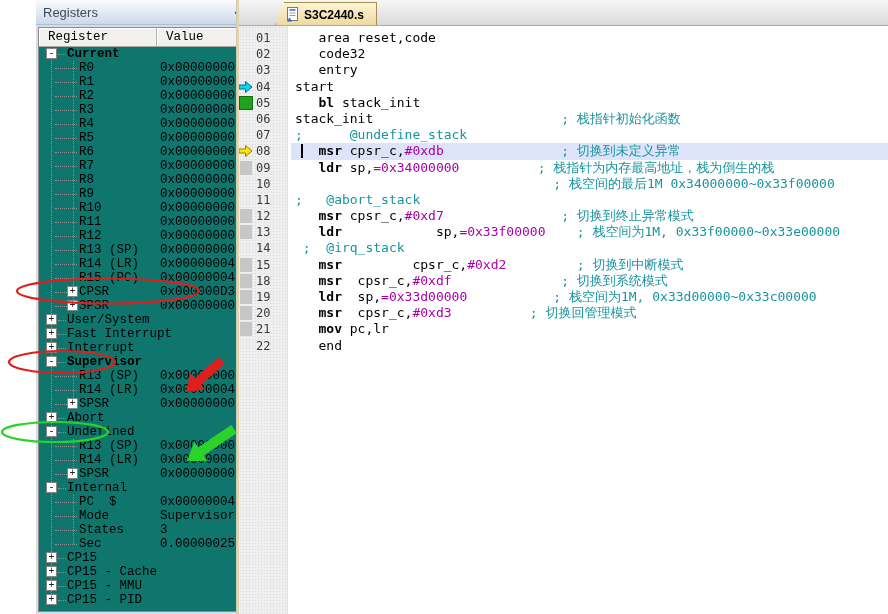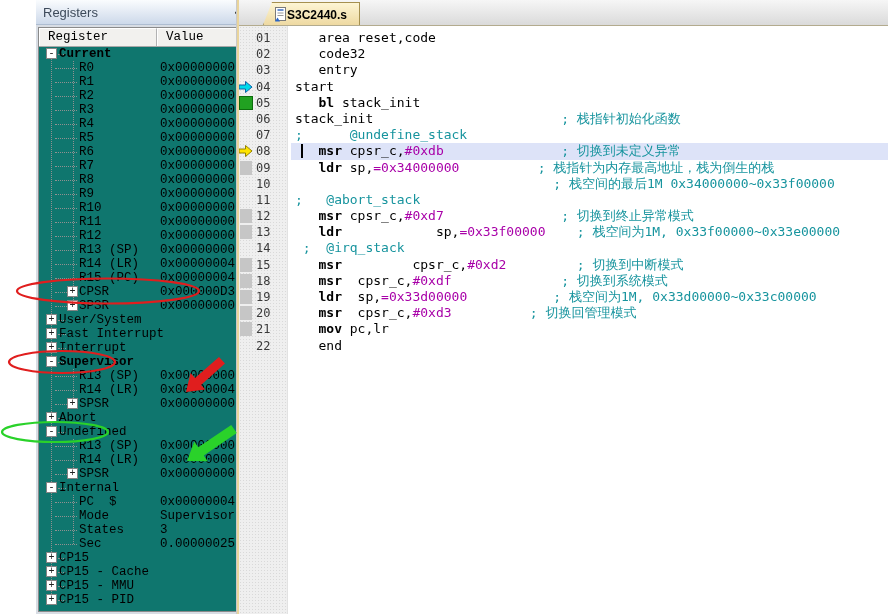--- a/index.html
+++ b/index.html
@@ -40,21 +40,21 @@
     border-right:1px solid #b2b2b2;border-top:1px solid #fff;border-left:1px solid #fff;
   }
   .hcell.c1{width:118px;}
   .hcell.c2{flex:1;border-right:none;}
   .reg-tree{
     position:absolute;left:0;right:0;top:19px;bottom:0;
     font-family:"Liberation Mono",monospace;font-size:12.5px;color:#000;
   }
   .rspine{position:absolute;left:12px;top:7px;height:546px;border-left:1px dotted #909090;}
   .trow{position:relative;height:14px;line-height:14px;}
-  .trow .lbl{position:absolute;left:20px;top:0;white-space:pre;background:transparent;}
+  .trow .lbl{position:absolute;left:28px;top:0;white-space:pre;background:transparent;}
   .trow .lbl.child{left:40px;}
   .trow .lbl.b{font-weight:bold;}
   .trow .val{position:absolute;left:121px;top:0;white-space:pre;}
   .ebox{
     position:absolute;left:7px;top:1px;width:11px;height:11px;box-sizing:border-box;
     border:1px solid #848484;background:#fff;
     font-size:10px;line-height:9px;text-align:center;color:#222;
     font-family:"Liberation Mono",monospace;
   }
   .ebox.child{left:28px;}
@@ -67,22 +67,22 @@
   
   .ystrip{position:absolute;left:236px;top:0;width:3px;height:614px;background:#e9d49b;border-left:1px solid #c9c9c9;box-sizing:border-box;}
   
   .code-panel{position:absolute;left:239px;top:0;right:0;height:614px;background:#fff;}
   .tabbar{
     position:relative;height:26px;
     background:linear-gradient(#f6f6f6,#dadada);
     border-bottom:1px solid #b3ab8e;box-sizing:border-box;
   }
   .tab{
-    position:absolute;left:24px;bottom:0;height:23px;
-    display:flex;align-items:center;padding:1px 12px 0 10px;
+    position:absolute;left:36px;bottom:0;height:23px;
+    display:flex;align-items:center;gap:5px;padding:1px 12px 0 10px;
     background:linear-gradient(#fdf5d4,#eed9a2);
     border:1px solid #a59050;border-bottom:none;box-sizing:border-box;
     clip-path:polygon(9px 0,100% 0,100% 100%,0 100%);
     font-size:12px;font-weight:bold;color:#000;
   }
   .editor-body{
     position:absolute;left:0;right:0;top:26px;bottom:0;background:#fff;overflow:hidden;
     font-family:"DejaVu Sans Mono","Liberation Mono",monospace;font-size:13px;
   }
   .editor-body::before{

